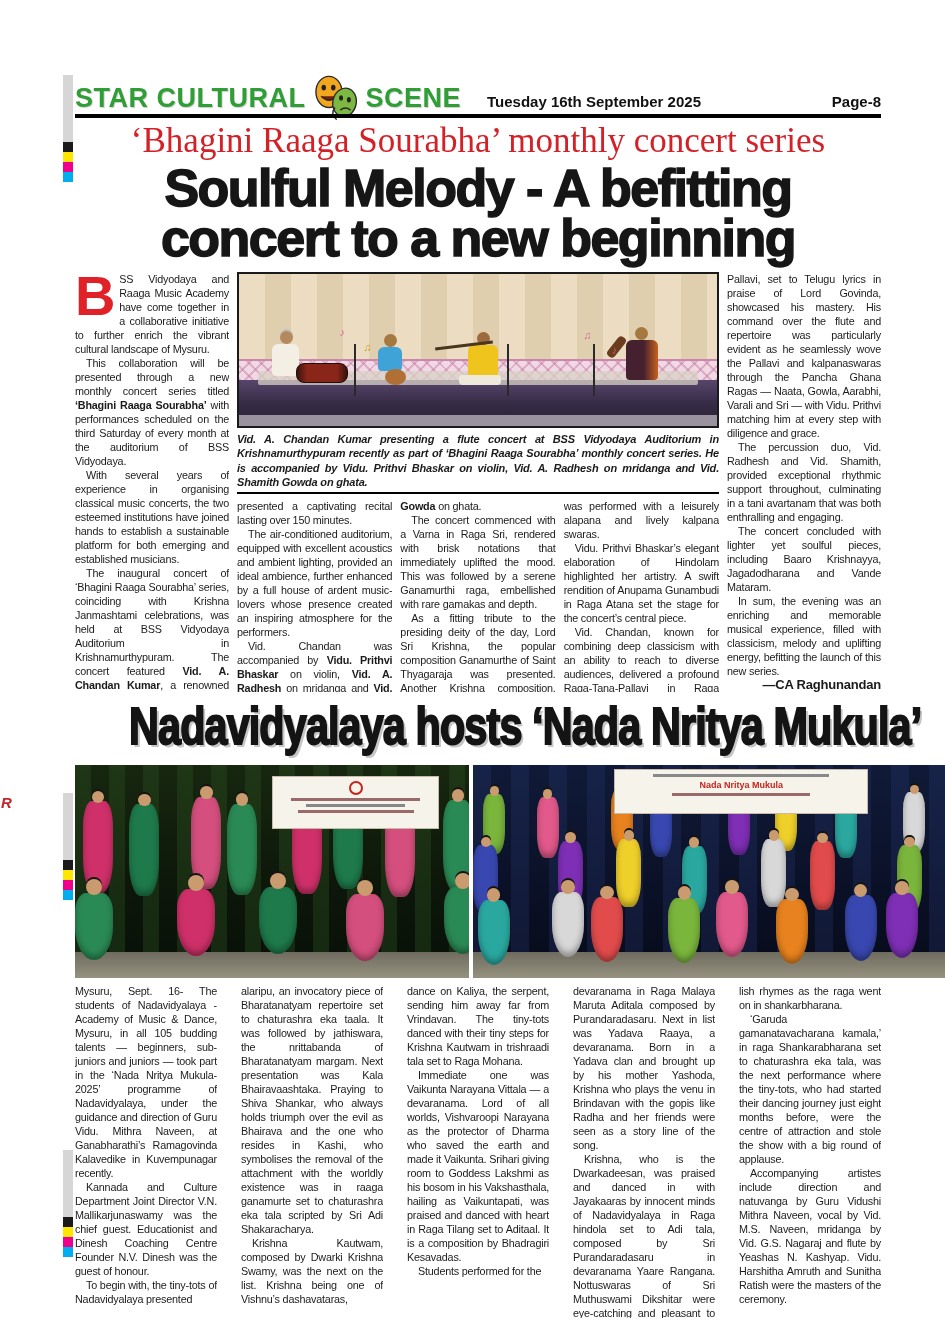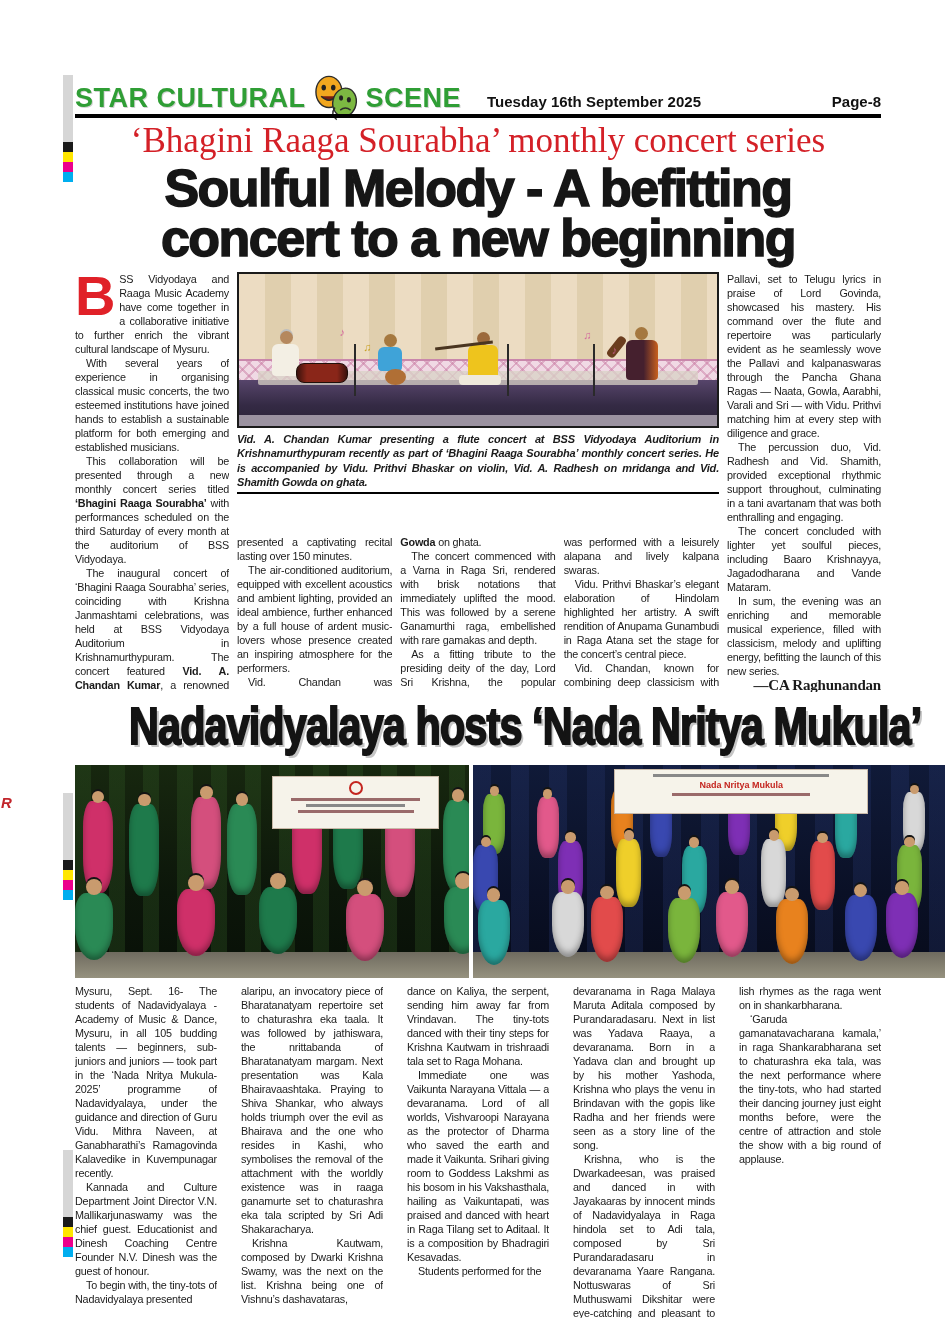--- a/index.html
+++ b/index.html
@@ -31,26 +31,26 @@
   .headline2 span{display:inline-block;transform:scale(.88,1.1);transform-origin:center;
              font-size:47px;font-weight:bold;letter-spacing:-1px;-webkit-text-stroke:1.8px #141414;
              text-shadow:3px 3px 0 #c6c6c6;white-space:nowrap;}
 
   
   .art1body{position:absolute;left:75px;top:272px;width:806px;height:420px;display:flex;gap:8px;overflow:hidden;}
   .art2body{position:absolute;left:75px;top:984px;width:806px;height:334px;display:flex;gap:24px;overflow:hidden;}
   .col{width:154px;flex:none;overflow:hidden;}
   .art2body .col{flex:1;width:auto;}
   .mid{flex:1;display:flex;flex-direction:column;min-width:0;}
-  .cols3{display:flex;gap:8px;flex:1;overflow:hidden;margin-top:36px;}
+  .cols3{display:flex;gap:8px;flex:1;overflow:hidden;}
   .cols3 .col{flex:1;width:auto;}
   .para{margin:0;font-size:10.8px;line-height:14px;letter-spacing:-.2px;text-align:justify;text-indent:11px;}
   .para b{letter-spacing:-.2px;}
   .noind{text-indent:0;}
-  .pright{text-align:right;font-size:15px;font-family:Liberation Serif, serif;}
+  .pright{text-align:right;font-size:13px;}
   .dropcap{float:left;font-size:56px;line-height:44px;font-weight:bold;color:#e02128;padding:2px 4px 0 0;}
 
   
   .photo-main{height:152px;position:relative;border:2px solid #1a1a1a;overflow:hidden;background:#e6d7bb;}
   .abs{position:absolute;}
   .curtain{left:0;top:0;right:0;height:58%;
      background:repeating-linear-gradient(90deg,#ecdcc2 0 26px,#e0cfae 26px 52px);}
   .banner1{left:27%;top:4%;width:44%;height:40%;background:#fbf9f1;border-radius:3px;
      text-align:center;color:#d4391f;font-weight:bold;box-shadow:0 1px 2px rgba(0,0,0,.25);}
   .banner1 .bl1{font-size:9px;padding-top:3px;}
@@ -140,22 +140,22 @@
 
   <div class="kicker">‘Bhagini Raaga Sourabha’ monthly concert series</div>
   <div class="headline1">
     <div>Soulful Melody - A befitting</div>
     <div>concert to a new beginning</div>
   </div>
 
   <div class="art1body">
     <div class="col">
         <p class="para noind"><span class="dropcap">B</span>SS Vidyodaya and Raaga Music Academy have come together in a collaborative initiative to further enrich the vibrant cultural landscape of Mysuru.</p>
+        <p class="para">This collaboration will be presented through a new monthly concert series titled <b>‘Bhagini Raaga Sourabha’</b> with performances scheduled on the third Saturday of every month at the auditorium of BSS Vidyodaya.</p>
         <p class="para">With several years of experience in organising classical music concerts, the two esteemed institutions have joined hands to establish a sustainable platform for both emerging and established musicians.</p>
-        <p class="para">This collaboration will be presented through a new monthly concert series titled <b>‘Bhagini Raaga Sourabha’</b> with performances scheduled on the third Saturday of every month at the auditorium of BSS Vidyodaya.</p>
         <p class="para">The inaugural concert of ‘Bhagini Raaga Sourabha’ series, coinciding with Krishna Janmashtami celebrations, was held at BSS Vidyodaya Auditorium in Krishnamurthypuram. The concert featured <b>Vid. A. Chandan Kumar</b>, a renowned and accomplished flautist, who</p>
       </div>
     <div class="mid">
       <div class="photo-main">
         <div class="abs curtain"></div>
         <span class="abs note" style="left:21%;top:34%;color:#d46a9e">♪</span>
         <span class="abs note" style="left:26%;top:44%;color:#c9a227">♫</span>
         <span class="abs note" style="left:72%;top:36%;color:#d46a9e">♫</span>
         <span class="abs note" style="left:78%;top:46%;color:#c05a7e">♪</span>
         <div class="abs trellis"></div>
@@ -412,16 +412,17 @@
         <p class="para">Immediate one was Vaikunta Narayana Vittala — a devaranama. Lord of all worlds, Vishvaroopi Narayana as the protector of Dharma who saved the earth and made it Vaikunta. Srihari giving room to Goddess Lakshmi as his bosom in his Vakshasthala, hailing as Vaikuntapati, was praised and danced with heart in Raga Tilang set to Aditaal. It is a composition by Bhadragiri Kesavadas.</p>
         <p class="para">Students performed for the</p>
       </div>
     <div class="col">
         <p class="para noind">devaranama in Raga Malaya Maruta Aditala composed by Purandaradasaru. Next in list was Yadava Raaya, a devaranama. Born in a Yadava clan and brought up by his mother Yashoda, Krishna who plays the venu in Brindavan with the gopis like Radha and her friends were seen as a story line of the song.</p>
         <p class="para">Krishna, who is the Dwarkadeesan, was praised and danced in with Jayakaaras by innocent minds of Nadavidyalaya in Raga hindola set to Adi tala, composed by Sri Purandaradasaru in devaranama Yaare Rangana. Nottuswaras of Sri Muthuswami Dikshitar were eye-catching and pleasant to hear. It was like Eng-</p>
       </div>
     <div class="col">
         <p class="para noind">lish rhymes as the raga went on in shankarbharana.</p>
         <p class="para">‘Garuda gamanatavacharana kamala,’ in raga Shankarabharana set to chaturashra eka tala, was the next performance where the tiny-tots, who had started their dancing journey just eight months before, were the centre of attraction and stole the show with a big round of applause.</p>
+        <p class="para">Accompanying artistes include direction and natuvanga by Guru Vidushi Mithra Naveen, vocal by Vid. M.S. Naveen, mridanga by Vid. G.S. Nagaraj and flute by Yeashas N. Kashyap. Vidu. Harshitha Amruth and Sunitha Ratish were the masters of the ceremony.</p>
       </div>
   </div>
 
 </div>
 
 </body></html>

